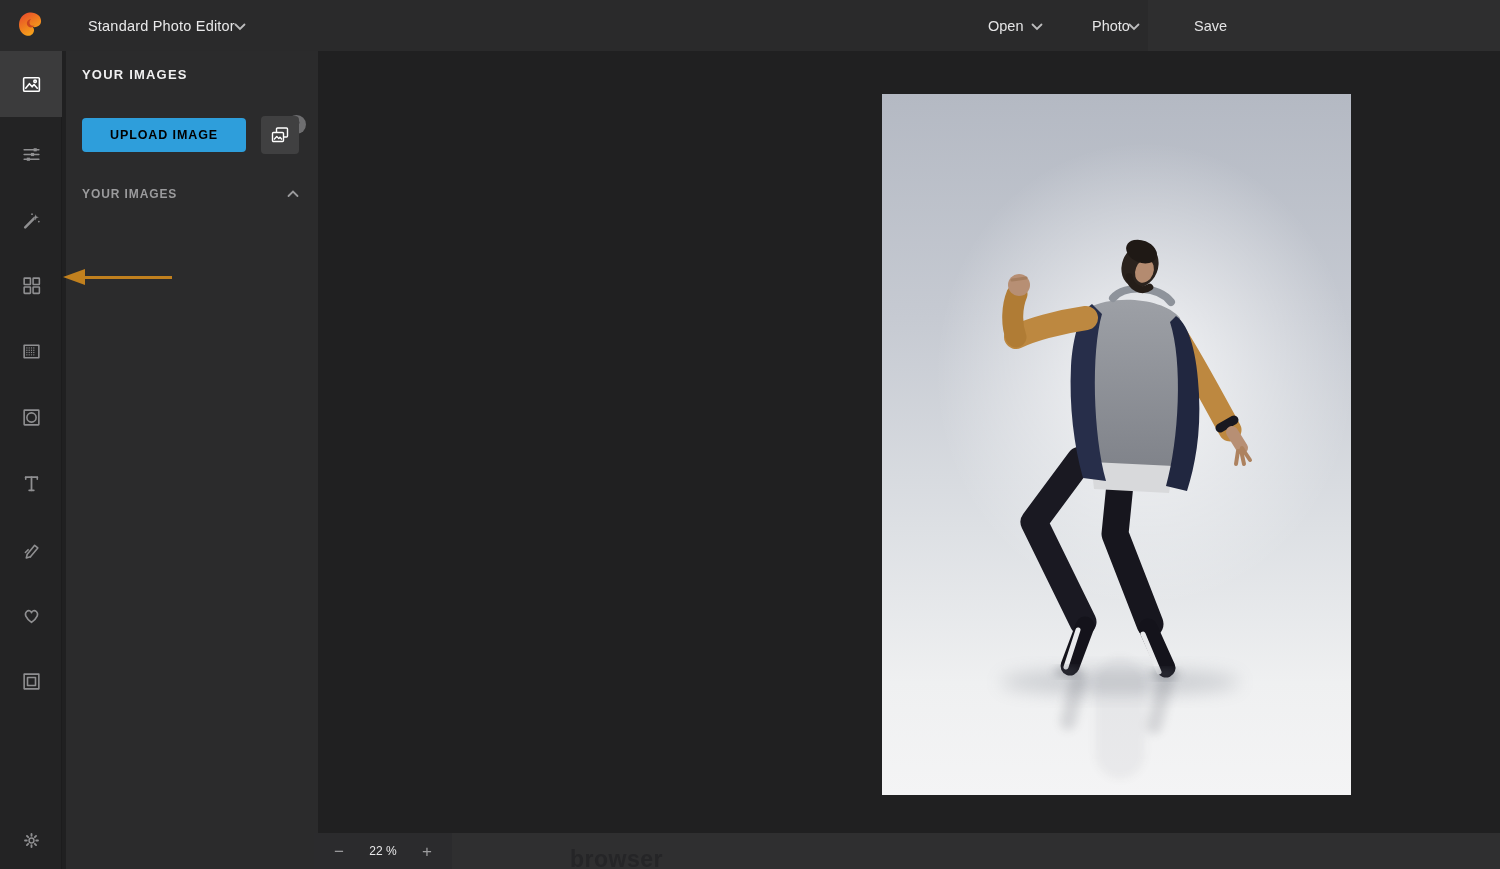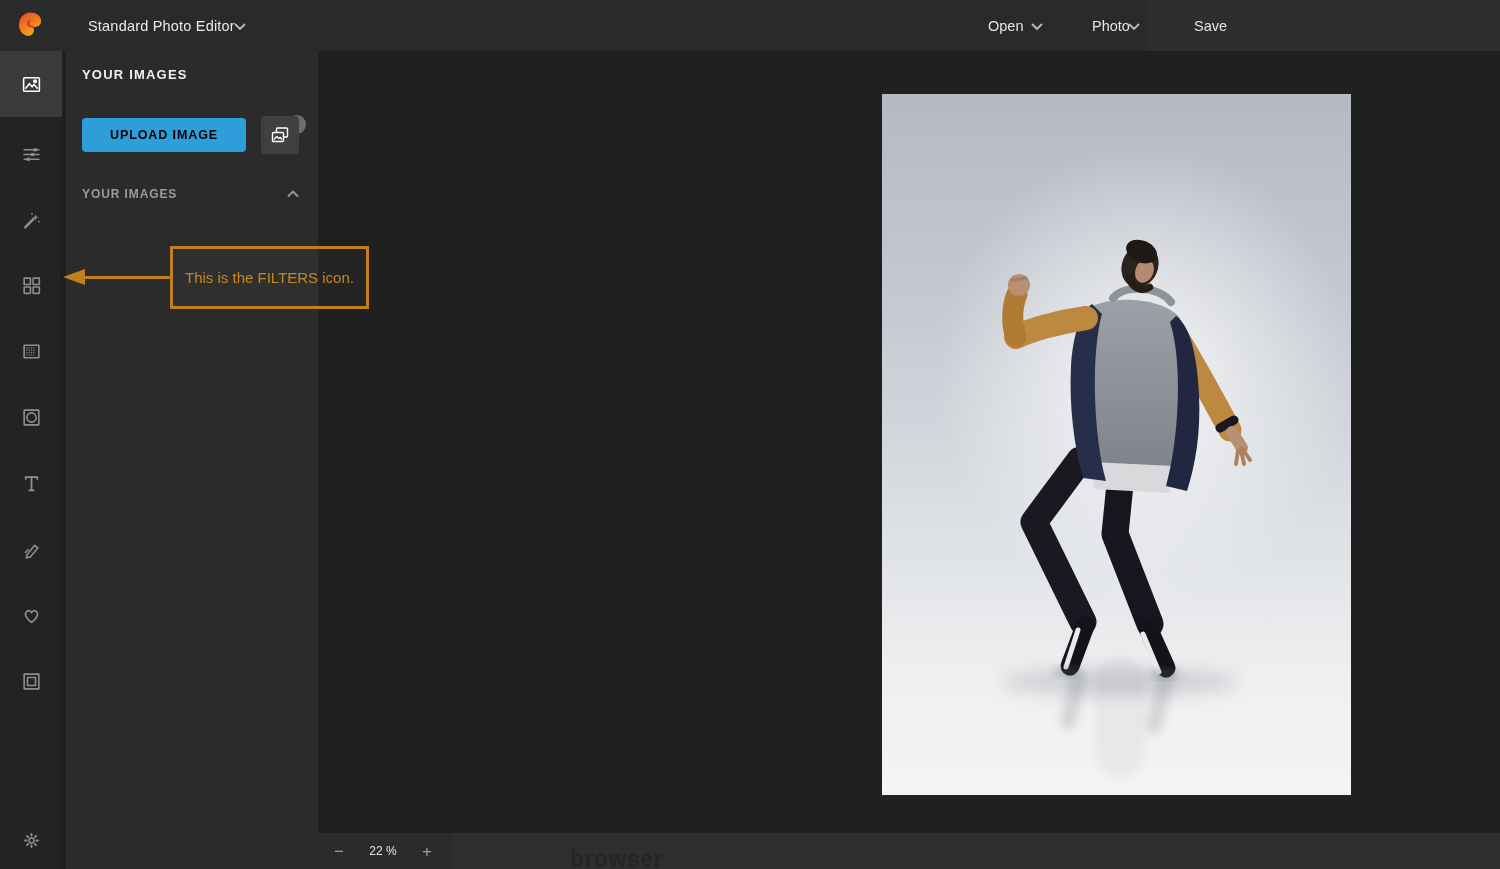--- a/index.html
+++ b/index.html
@@ -239,23 +239,20 @@
     <div class="abs section-row">
       <div class="abs section-label">YOUR IMAGES</div>
       <svg class="abs section-chev" width="12" height="8" viewBox="0 0 12 8">
         <polyline points="1.5,6 6,1.5 10.5,6" stroke="#9b9b9d" stroke-width="1.8" fill="none" stroke-linecap="round"></polyline>
       </svg>
     </div>
   </div>
 
   <div class="abs anno-head"></div>
   <div class="abs anno-line"></div>
-  <div class="abs anno-box">
-    <span class="anno-text">This is the FILTERS icon.</span>
-  </div>
 
   <div class="abs photo">
     <svg width="469" height="701" viewBox="0 0 469 701">
       <defs>
         <filter id="soft" x="-50%" y="-50%" width="200%" height="200%">
             <feGaussianBlur stdDeviation="5"></feGaussianBlur>
           </filter>
         <filter id="soft2" x="-50%" y="-50%" width="200%" height="200%">
             <feGaussianBlur stdDeviation="9"></feGaussianBlur>
           </filter>

